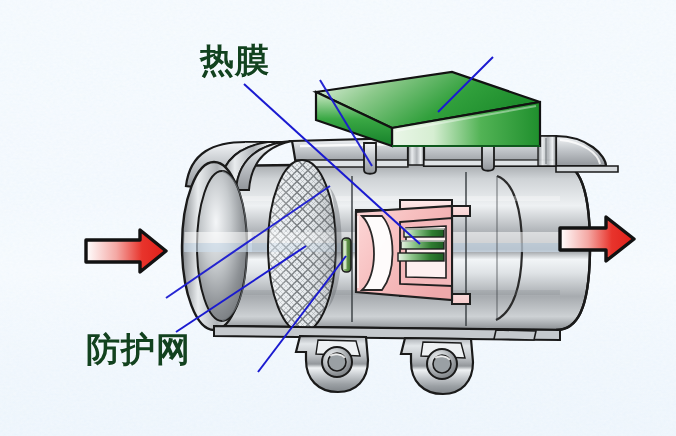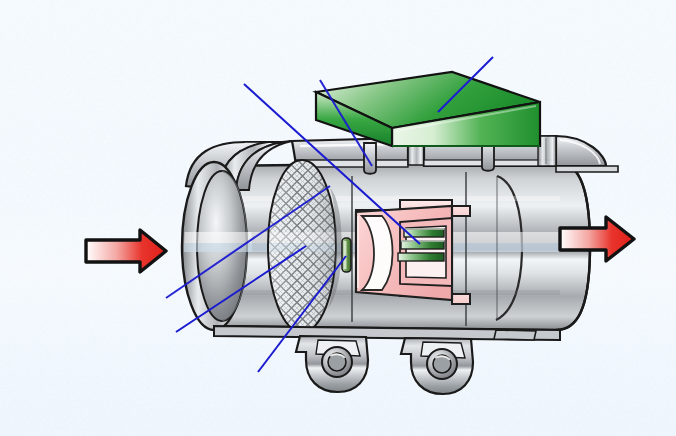--- a/index.html
+++ b/index.html
@@ -353,17 +353,19 @@
 
       <path d="M176 332 L306 246"></path>
 
       <path d="M258 372 L346 256"></path>
 
       <path d="M320 80 L372 166" opacity="0.95"></path>
       <path d="M166 298 L330 186" opacity="0.95"></path>
     </g>
   </svg>
 
-
-
+  <div class="lbl" id="lbl-hotfilm">热膜</div>
+
+
+  <div class="lbl" id="lbl-mesh">防护网</div>
 
 
 </div>
 
 </body></html>

